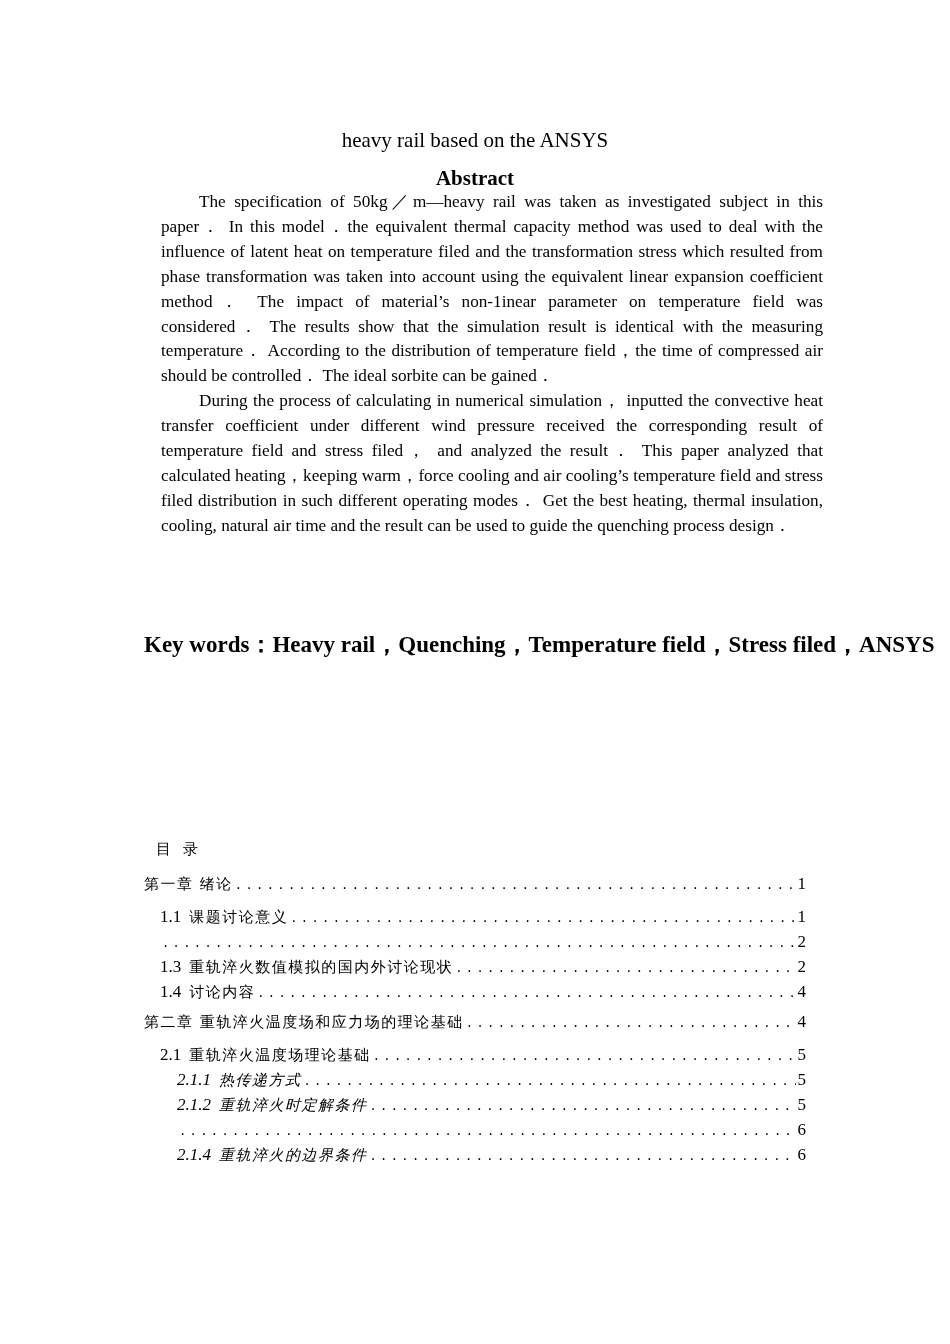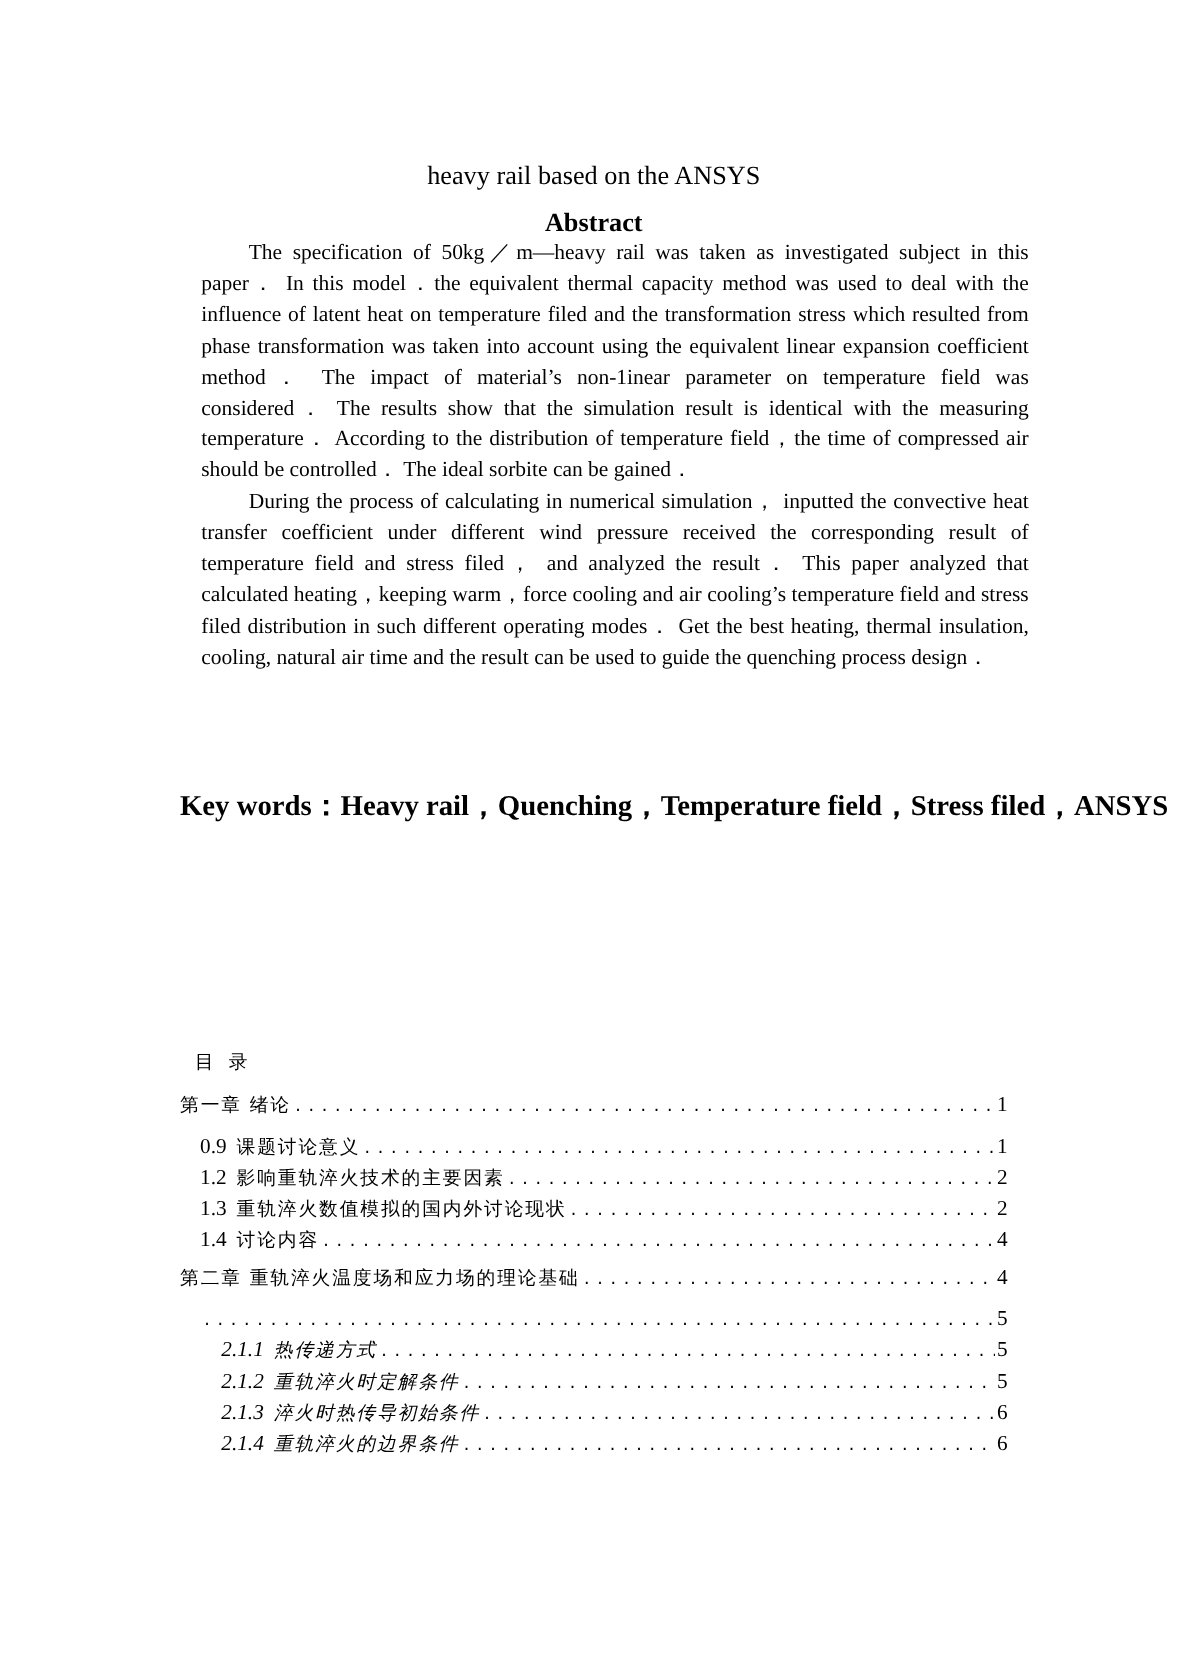--- a/index.html
+++ b/index.html
@@ -150,27 +150,26 @@
 
   <div class="toc">
 
     <div class="toc-row chapter level1">
       <span class="label">第一章 绪论</span>
       <span class="leader"></span>
       <span class="page-num">1</span>
     </div>
 
     <div class="toc-row level2">
-      <span class="label"><span class="num">0.9</span><span>课题讨论意义</span></span>
+      <span class="label"><span class="num">1.1</span><span>课题讨论意义</span></span>
       <span class="leader"></span>
       <span class="page-num">1</span>
     </div>
 
     <div class="toc-row level2">
-      <span class="label"><span class="num">1.2</span><span>影响重轨淬火技术的主要因素</span></span>
       <span class="leader"></span>
       <span class="page-num">2</span>
     </div>
 
     <div class="toc-row level2">
       <span class="label"><span class="num">1.3</span><span>重轨淬火数值模拟的国内外讨论现状</span></span>
       <span class="leader"></span>
       <span class="page-num">2</span>
     </div>
 
@@ -180,38 +179,38 @@
       <span class="page-num">4</span>
     </div>
 
     <div class="toc-row chapter level1" style="margin-top:4px;">
       <span class="label">第二章 重轨淬火温度场和应力场的理论基础</span>
       <span class="leader"></span>
       <span class="page-num">4</span>
     </div>
 
     <div class="toc-row level2">
+      <span class="label"><span class="num">2.1</span><span>重轨淬火温度场理论基础</span></span>
       <span class="leader"></span>
       <span class="page-num">5</span>
     </div>
 
     <div class="toc-row level3">
       <span class="label"><span class="num">2.1.1</span><span>热传递方式</span></span>
       <span class="leader"></span>
       <span class="page-num">5</span>
     </div>
 
     <div class="toc-row level3">
       <span class="label"><span class="num">2.1.2</span><span>重轨淬火时定解条件</span></span>
       <span class="leader"></span>
       <span class="page-num">5</span>
     </div>
 
     <div class="toc-row level3">
-      <span class="label"><span class="num">2.1.3</span><span>淬火时热传导初始条件</span></span>
       <span class="leader"></span>
       <span class="page-num">6</span>
     </div>
 
     <div class="toc-row level3">
       <span class="label"><span class="num">2.1.4</span><span>重轨淬火的边界条件</span></span>
       <span class="leader"></span>
       <span class="page-num">6</span>
     </div>
 

